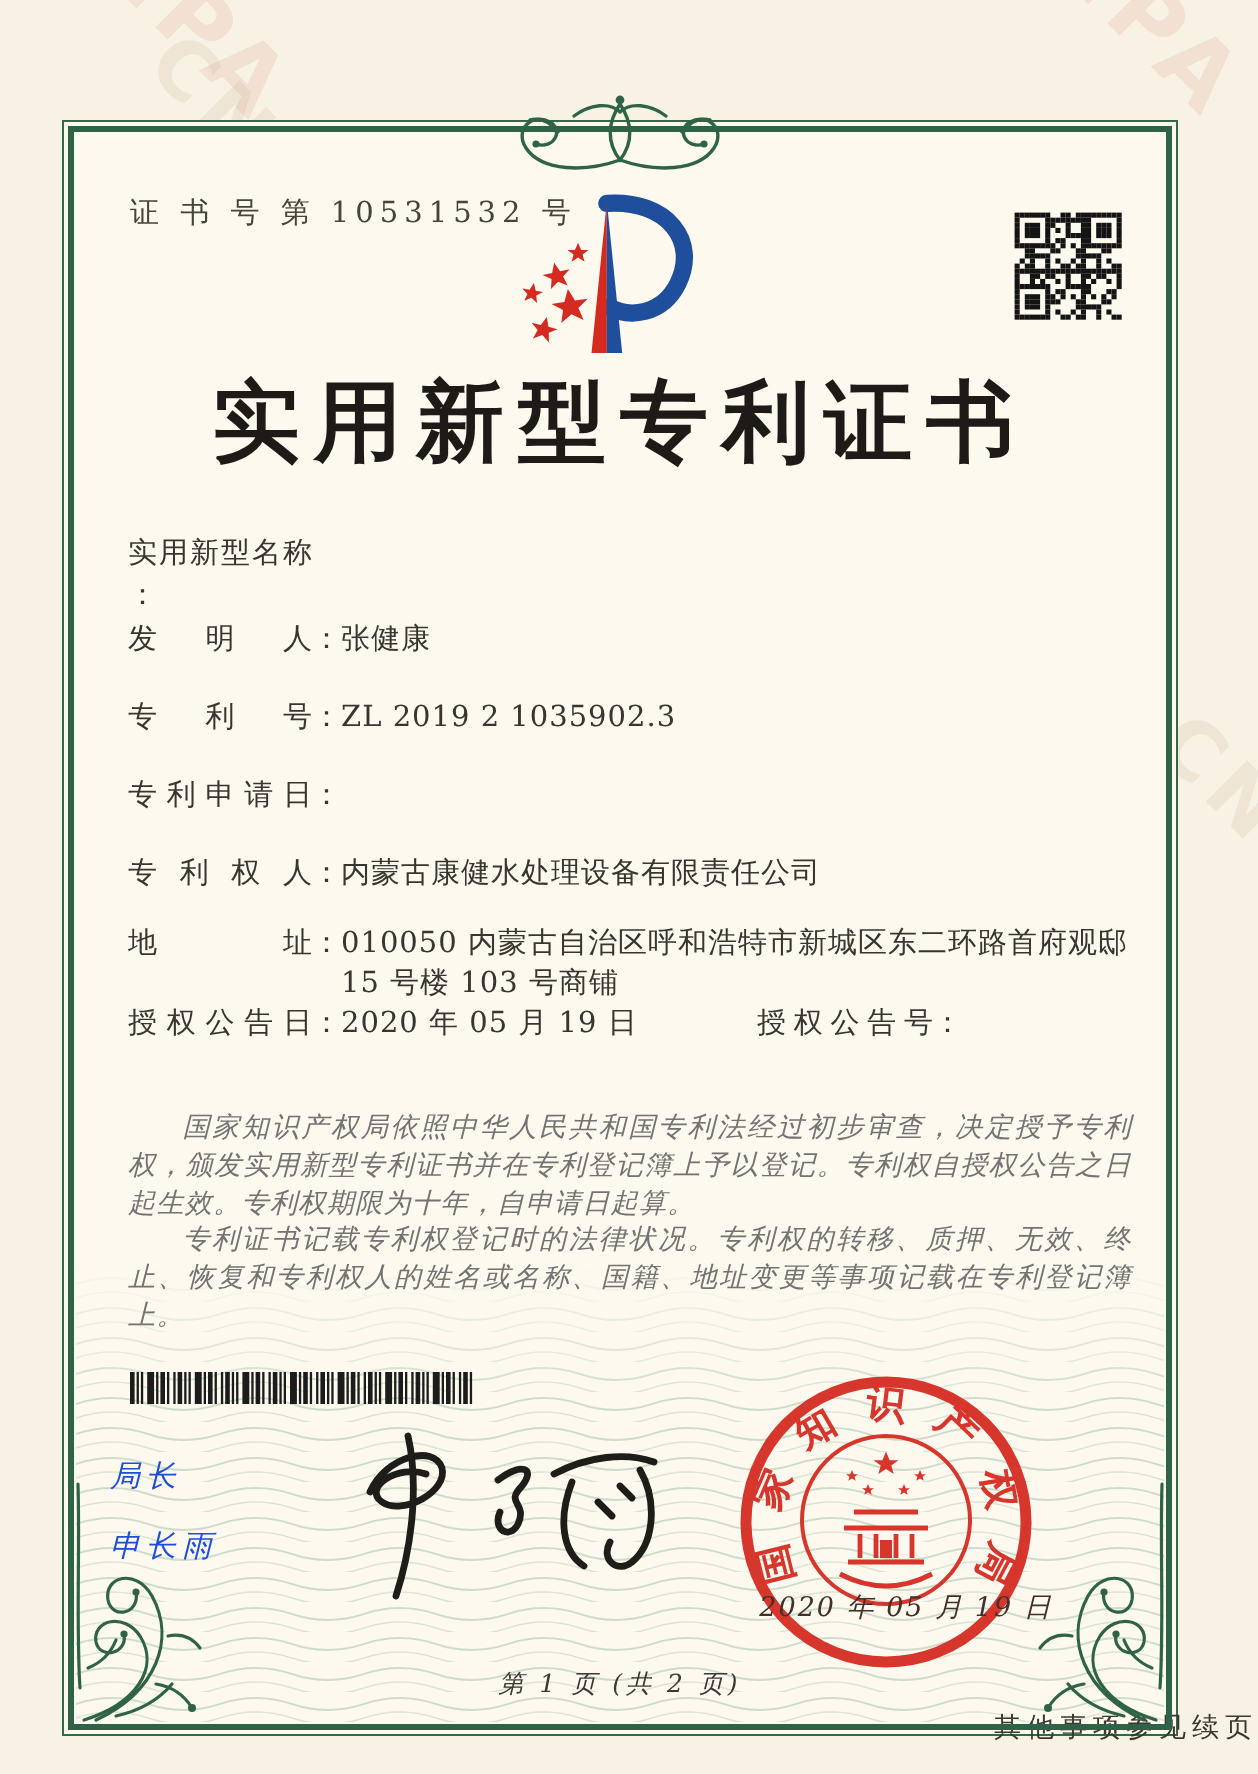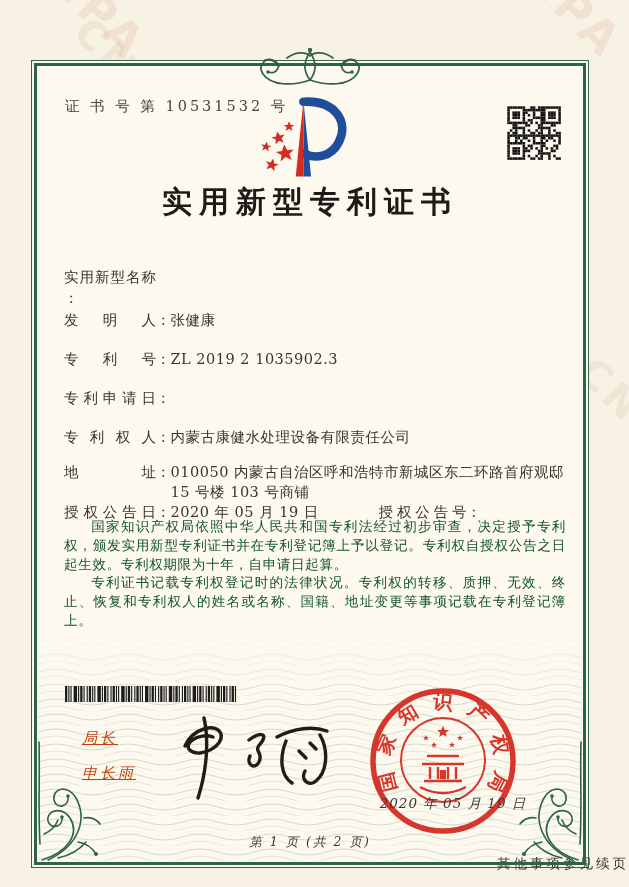--- a/index.html
+++ b/index.html
@@ -32,41 +32,41 @@
   .waves-fade{position:absolute;left:0;right:0;top:0;height:80px;
     background:linear-gradient(#fdf9ee 10%,rgba(253,249,238,0));}
 
   .cert-no{position:absolute;left:33px;top:36px;font-size:14.5px;letter-spacing:3px;color:#4a433c;z-index:2;}
 
   .logo{position:absolute;left:212px;top:36px;width:115px;height:88px;z-index:2;}
   .qr{position:absolute;left:474px;top:44px;width:56px;height:56px;z-index:2;background:#fdf9ee;}
 
   .title{
     position:absolute;left:0;top:121px;width:100%;text-align:center;
-    font-size:30px;font-weight:bold;letter-spacing:7px;color:#1d1a17;z-index:2;
+    font-size:44px;font-weight:bold;letter-spacing:7px;color:#1d1a17;z-index:2;
   }
 
   .fields{position:absolute;left:32px;top:0;width:505px;z-index:2;font-size:14.5px;color:#3a352f;}
   .frow{position:absolute;left:0;display:flex;line-height:21px;white-space:nowrap;}
   .flabel{display:inline-block;width:92px;text-align:justify;text-align-last:justify;text-justify:inter-character;flex:none;}
   .fcolon{flex:none;}
   .fvalue{letter-spacing:0.5px;}
   .addr-val{white-space:normal;width:402px;line-height:20px;letter-spacing:0.5px;}
   .flabel2{display:inline-block;width:88px;text-align:justify;text-align-last:justify;text-justify:inter-character;flex:none;margin-left:40px;}
   .v-fixed{width:168px;flex:none;}
 
-  .paras{position:absolute;left:32px;top:456px;width:502px;z-index:2;
-    font-size:13.6px;line-height:18.8px;color:#14532d;text-align:justify;
-    letter-spacing:0.6px;}
+  .paras{position:absolute;left:32px;top:494px;width:502px;z-index:2;
+    font-size:13.6px;line-height:18.8px;color:#737373;text-align:justify;
+    letter-spacing:0.6px;font-style:italic;}
   .paras p{margin:0;text-indent:2em;}
 
   .barcode{position:absolute;left:33px;top:625px;z-index:2;}
 
-  .director{position:absolute;left:50px;top:666px;z-index:3;font-size:15px;
-    letter-spacing:3px;color:#c2410c;font-style:italic;line-height:22px;text-decoration:underline;}
+  .director{position:absolute;left:23px;top:666px;z-index:3;font-size:15px;
+    letter-spacing:3px;color:#1d4ed8;font-style:italic;line-height:22px;}
   .director div{margin-bottom:13px;}
 
   .signature{position:absolute;left:135px;top:645px;z-index:3;}
 
   .seal{position:absolute;left:336px;top:625px;width:150px;height:150px;z-index:3;opacity:0.93;}
   .seal-date{position:absolute;left:321px;top:734px;width:200px;text-align:center;z-index:4;
     font-size:13.5px;color:#43302a;letter-spacing:1px;font-style:italic;}
 
   .page-info{position:absolute;left:0;top:773px;width:100%;text-align:center;z-index:2;
     font-size:12.5px;color:#3d3833;letter-spacing:2px;font-style:italic;}

